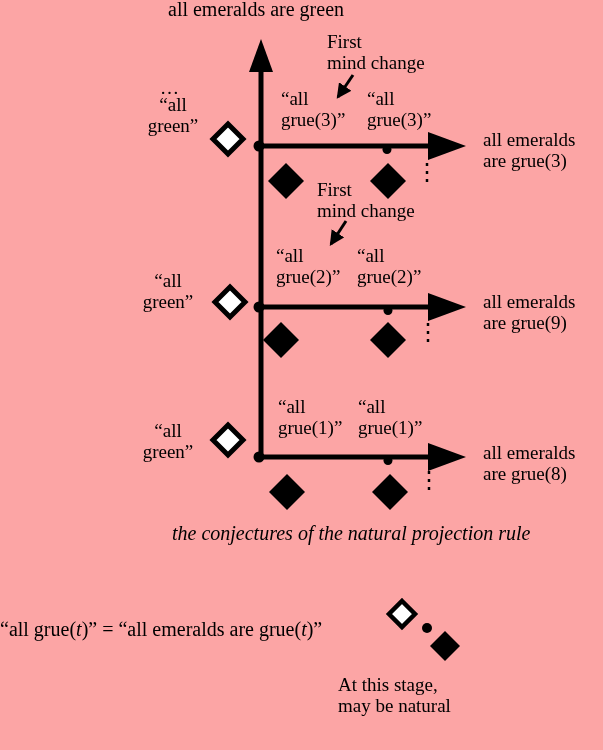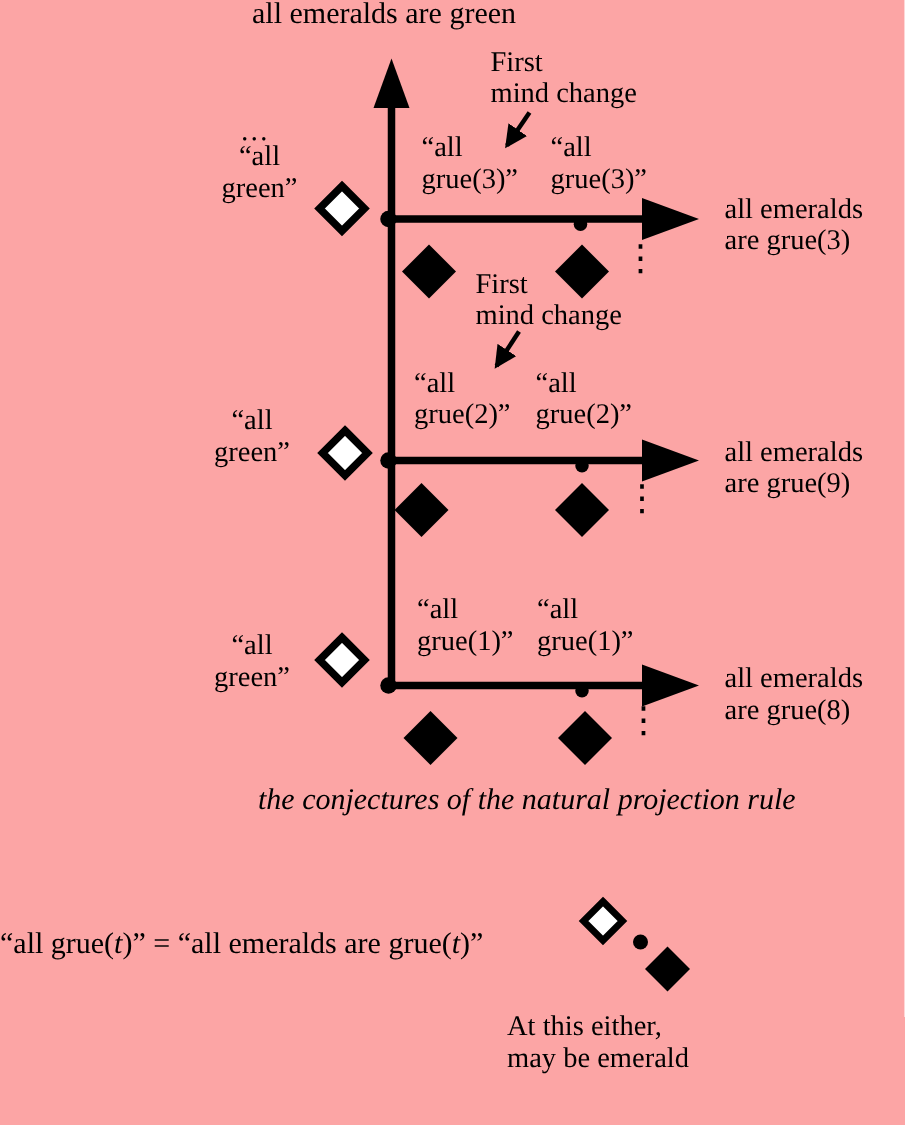--- a/index.html
+++ b/index.html
@@ -128,17 +128,17 @@
   <div class="txt" style="left:483px;top:442px;">
     <div>all emeralds</div>
     <div>are grue(8)</div>
   </div>
 
   <div class="txt t20" style="left:172px;top:522px;font-style:italic;">the conjectures of the natural projection rule</div>
 
   <div class="txt t20" style="left:0px;top:576px;margin-top:42px;"><span>“all grue(</span><span class="it">t</span><span>)” = “all emeralds are grue(</span><span class="it">t</span><span>)”</span></div>
 
   <div class="txt" style="left:338px;top:674px;">
-    <div>At this either,</div>
-    <div>may be emerald</div>
+    <div>At this stage,</div>
+    <div>may be natural</div>
   </div>
 
 </div>
 
 </body></html>

